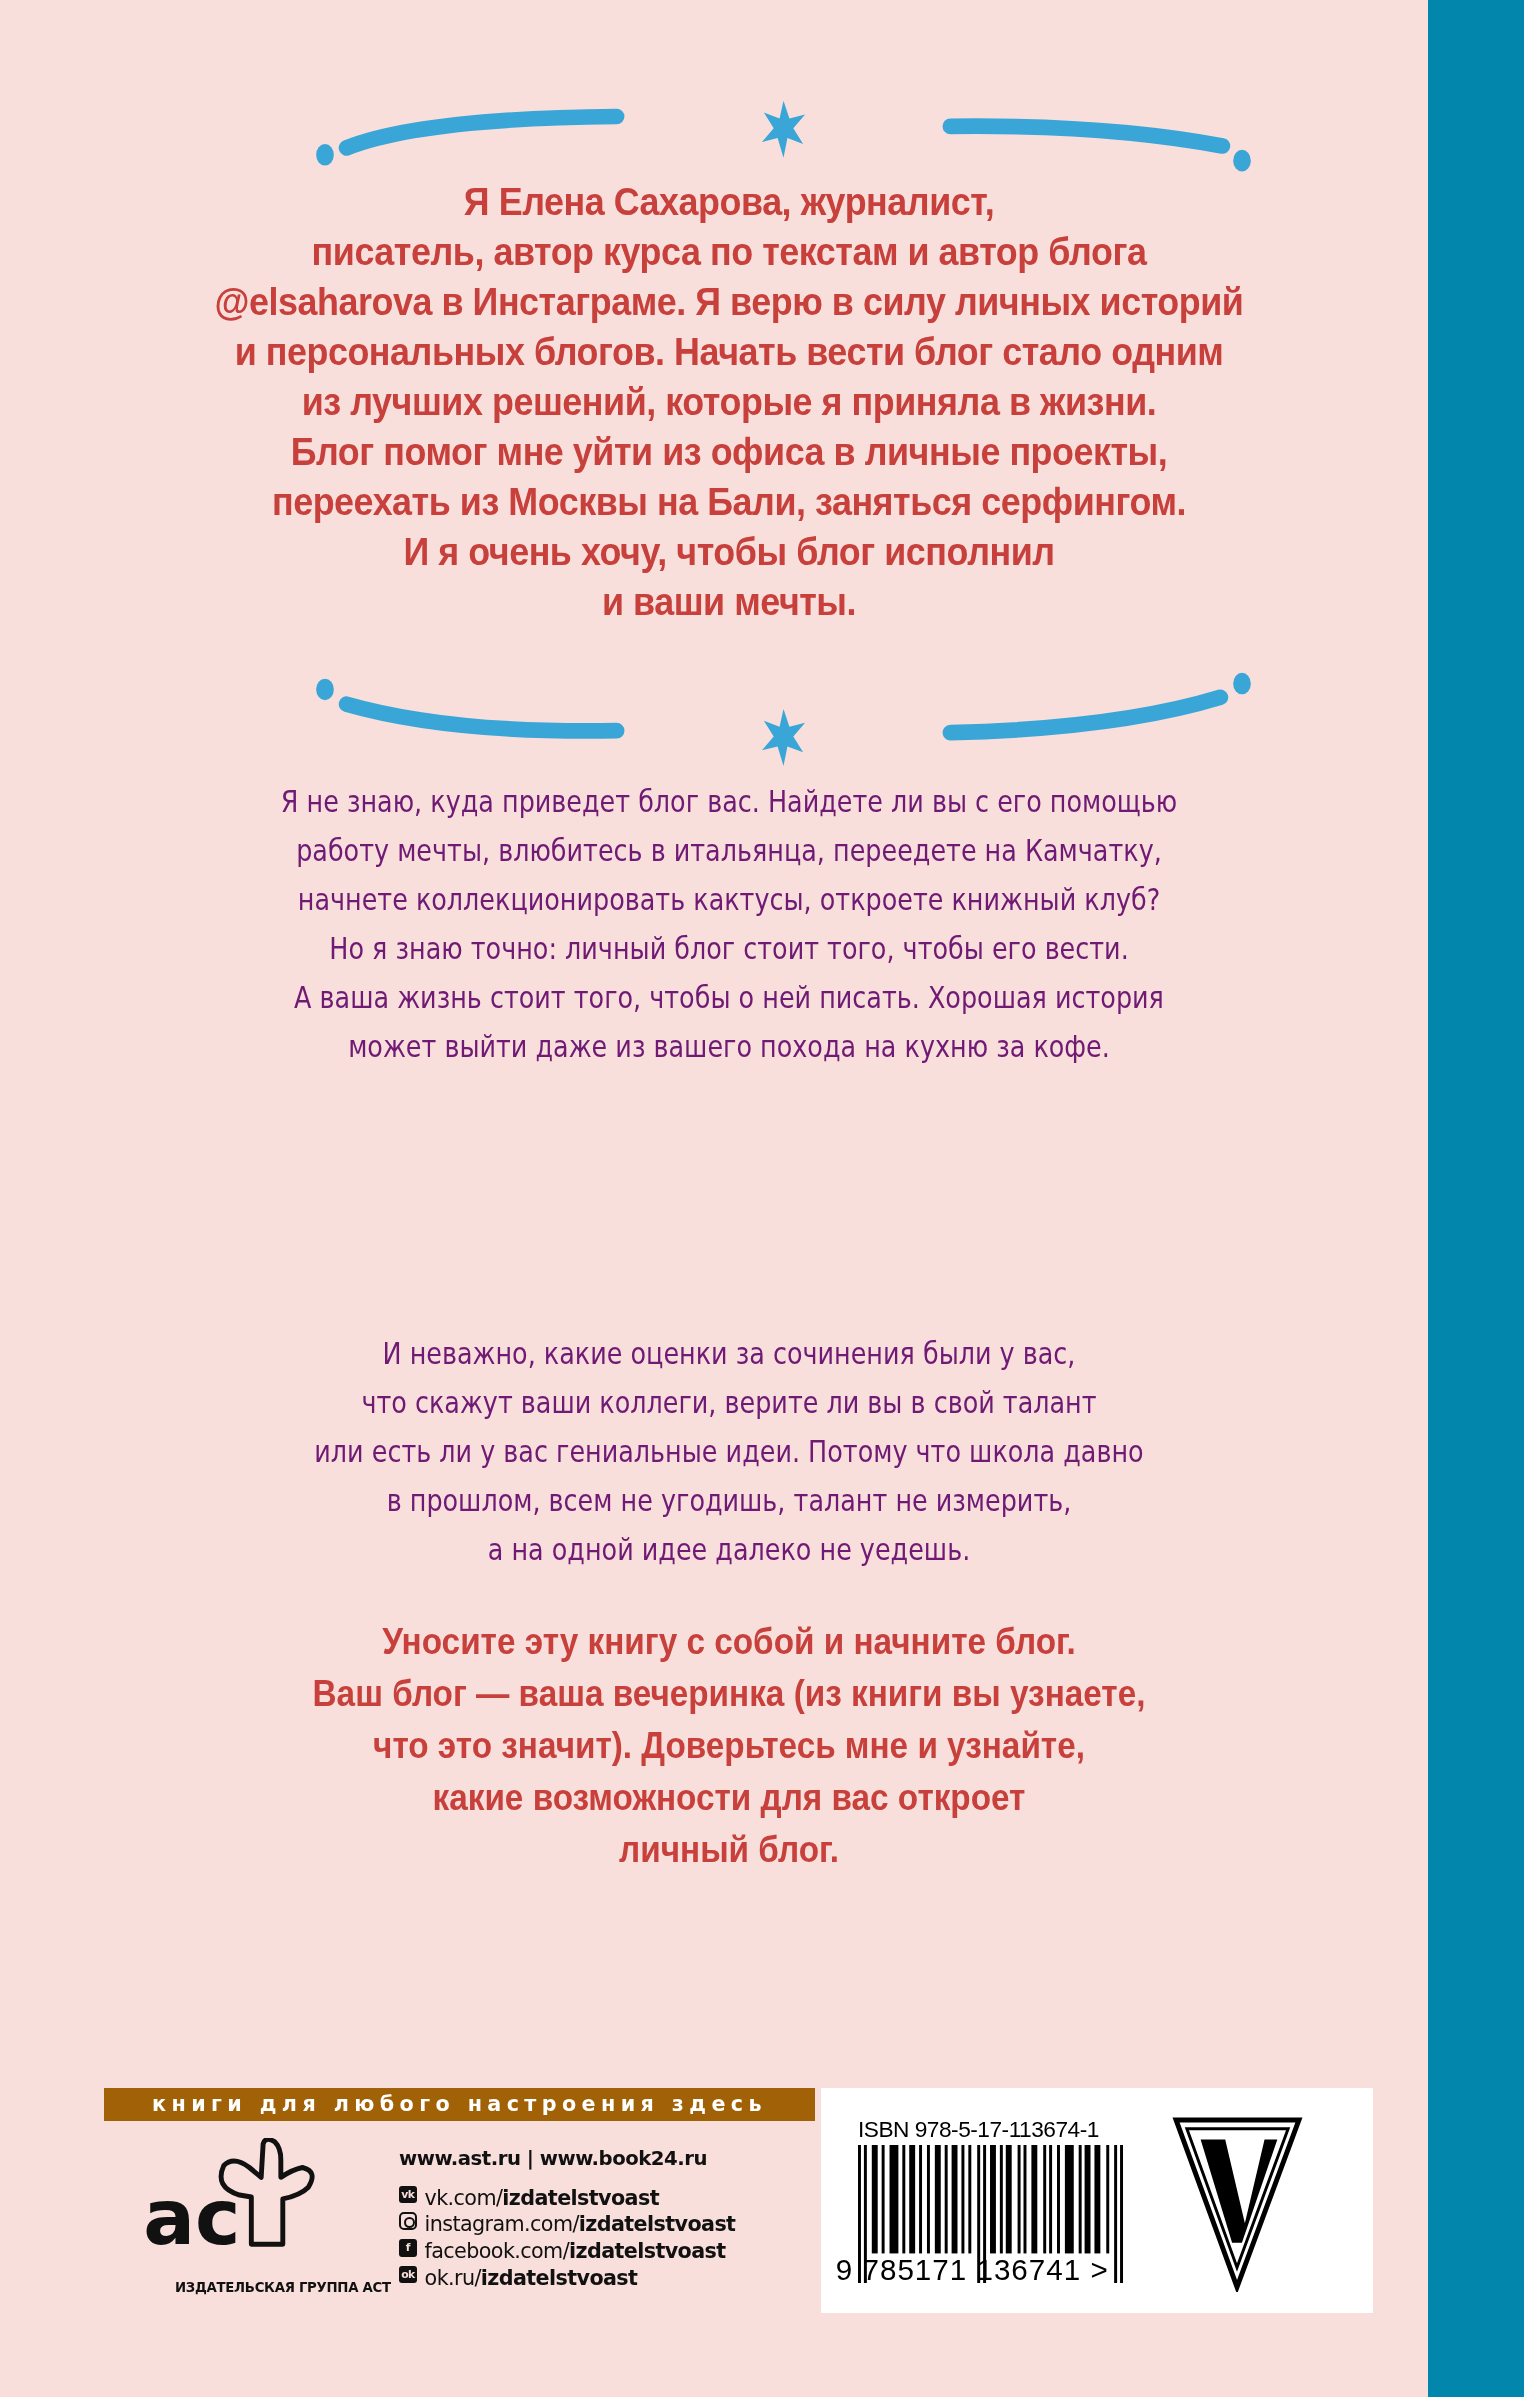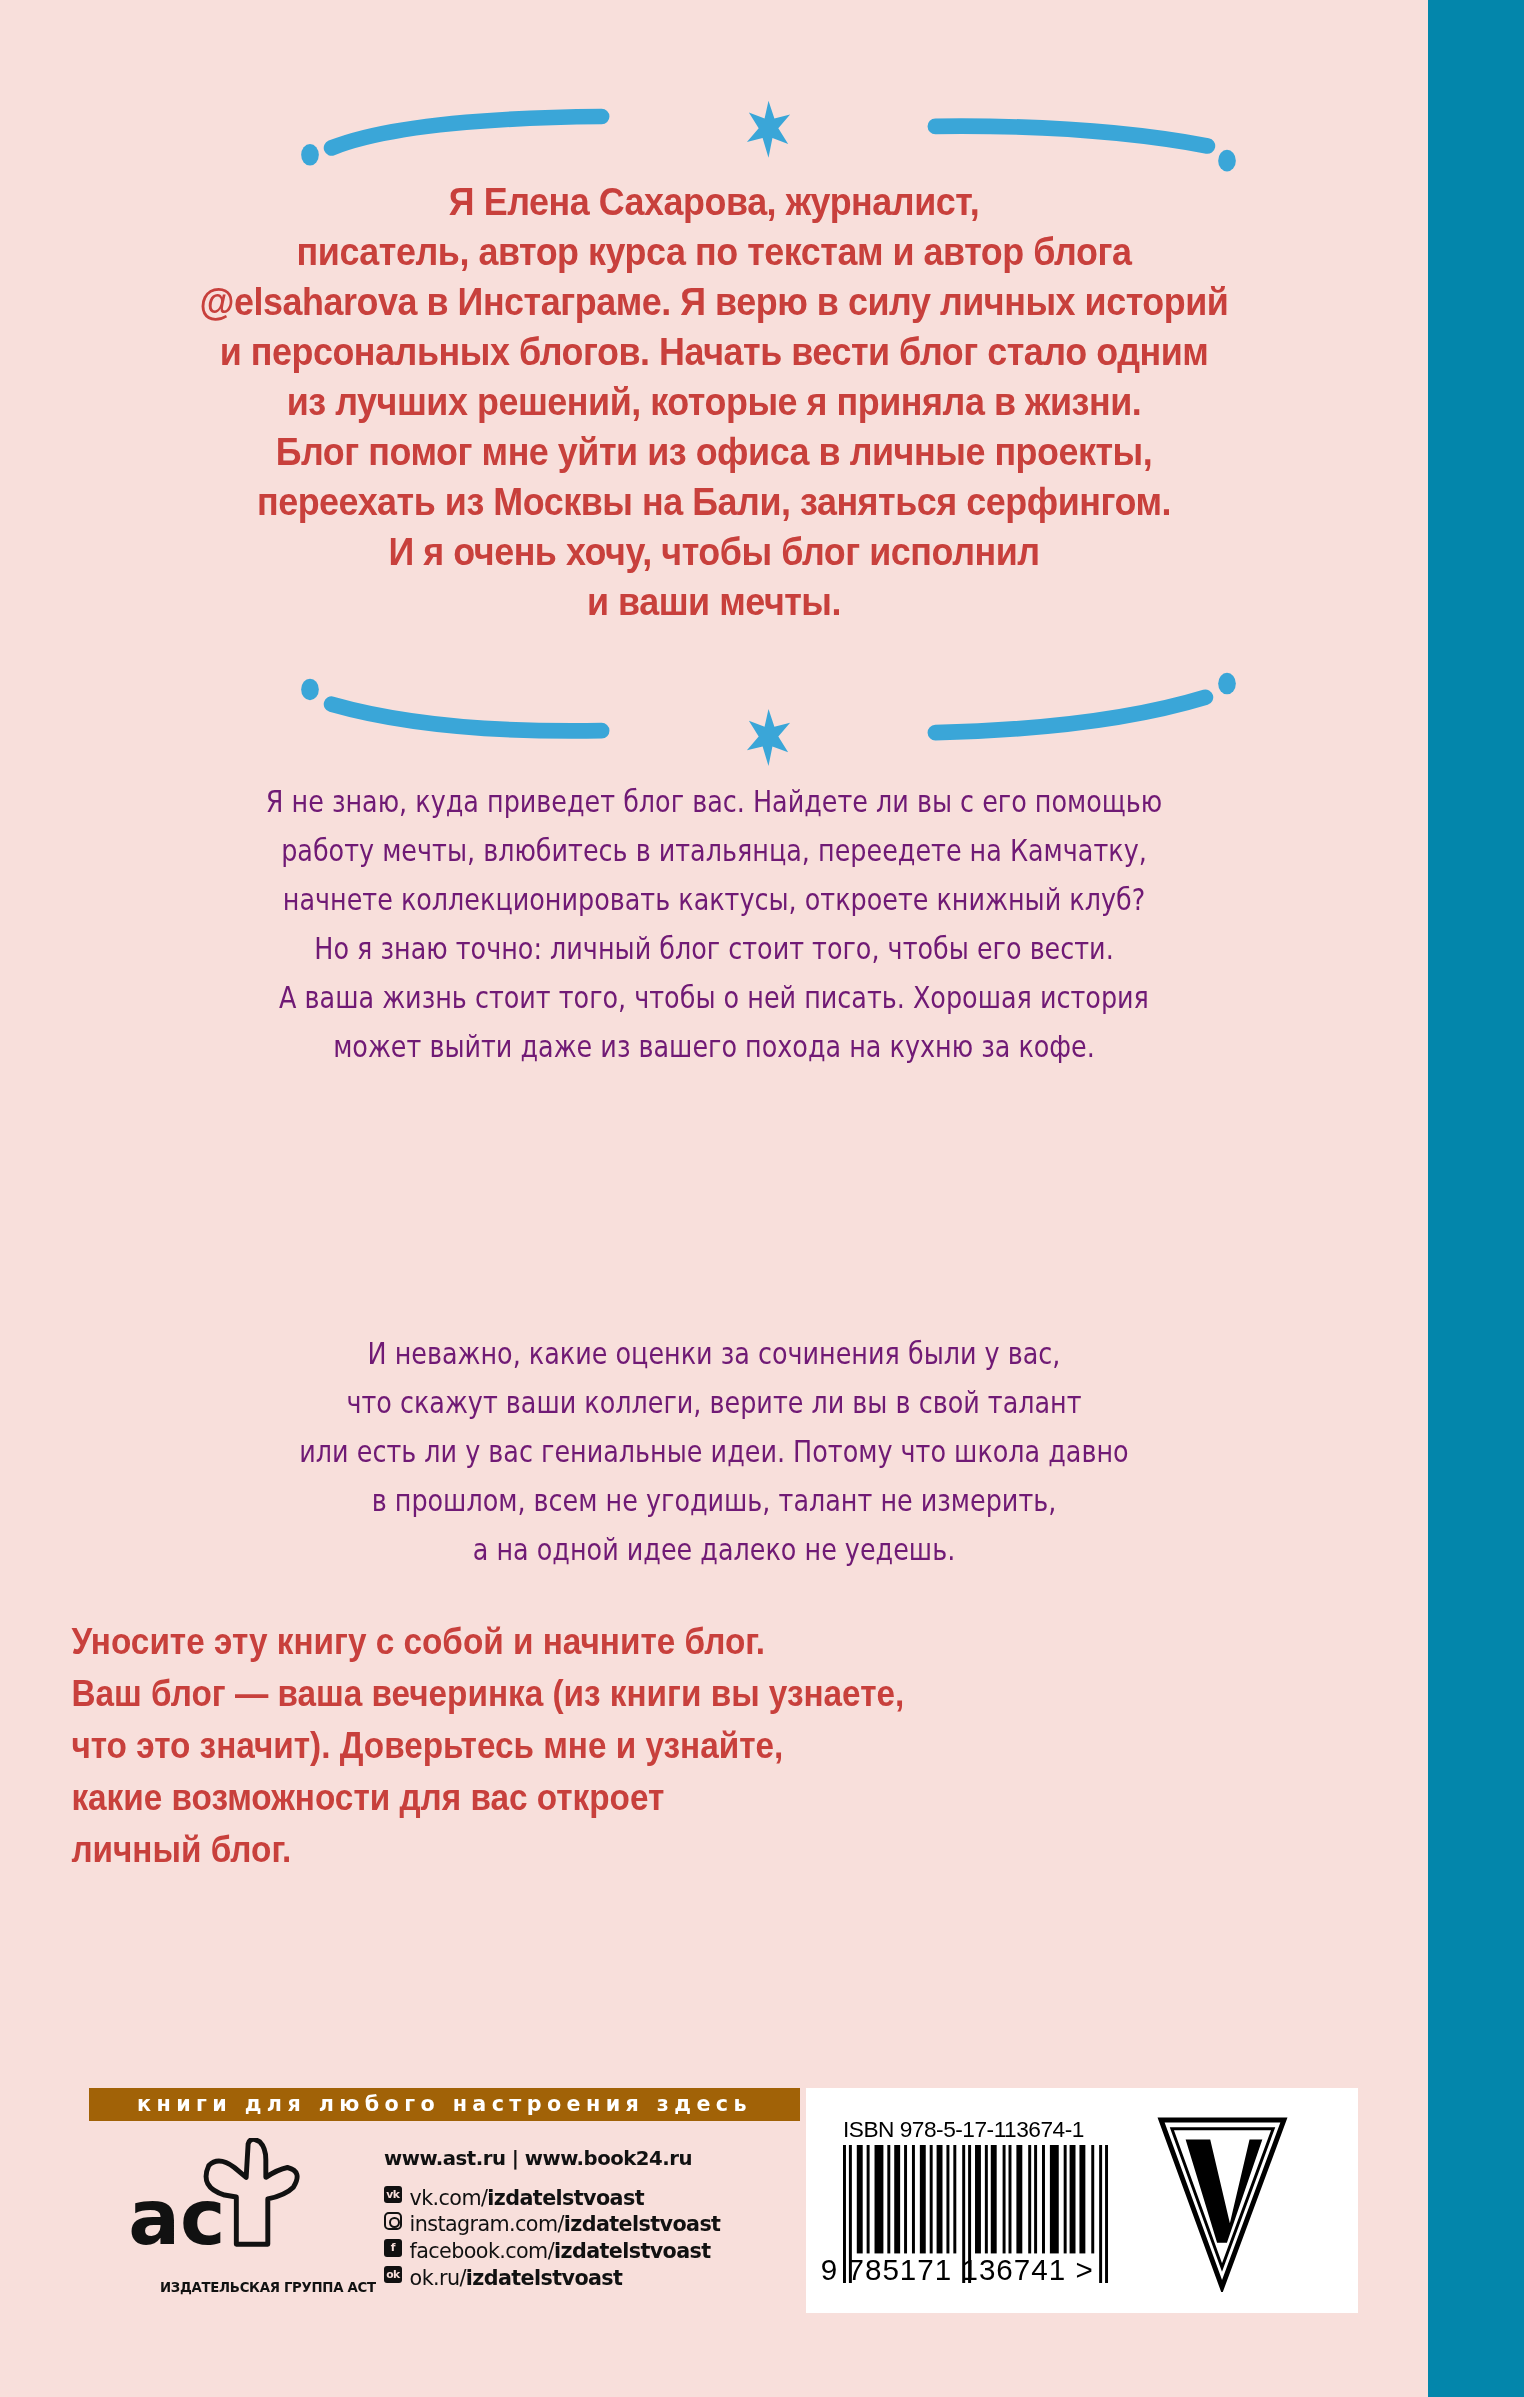--- a/index.html
+++ b/index.html
@@ -8,21 +8,21 @@
     background: #f8dfdb;
     position: relative;
     font-family: "Liberation Sans", sans-serif;
   }
   .spine-stripe {
     position: absolute; top: 0; right: 0;
     width: 97px; height: 2398px;
     background: #0386ab;
   }
   .cover {
-    position: absolute; left: 0; top: 0;
+    position: absolute; left: 15px; top: 0;
     width: 1146px; height: 2398px;
   }
   .ornament {
     position: absolute; left: 286px; width: 965px; height: 108px;
   }
   .ornament svg { display: block; width: 100%; height: 100%; }
   .ornament-top { top: 89px; }
   .ornament-bottom { top: 660px; }
 
   .lead {
@@ -45,20 +45,21 @@
     font-size: 29.6px;
     line-height: 49px;
   }
   .body-block .line { display: block; white-space: nowrap; transform: scaleX(0.86); }
   .p1 { top: 778px; }
   .p2 { top: 1123px; }
   .p3 { top: 1330px; }
 
   .closing {
     position: absolute; left: 0; top: 1616px; width: 1428px;
+    text-align: center;
     color: #c8403c;
     font-family: "Liberation Sans", sans-serif;
     font-weight: bold;
     font-size: 37px;
     line-height: 52px;
   }
   .closing .line { display: block; white-space: nowrap; transform: scaleX(0.9); }
 
   .tagline-bar {
     position: absolute; left: 89px; top: 2088px;

